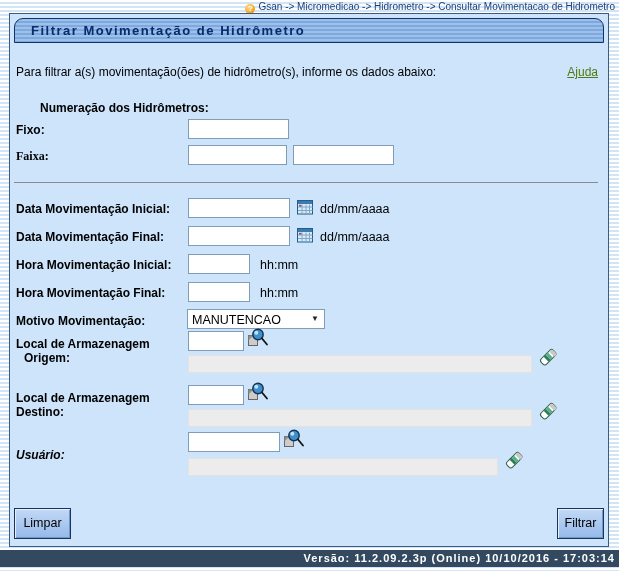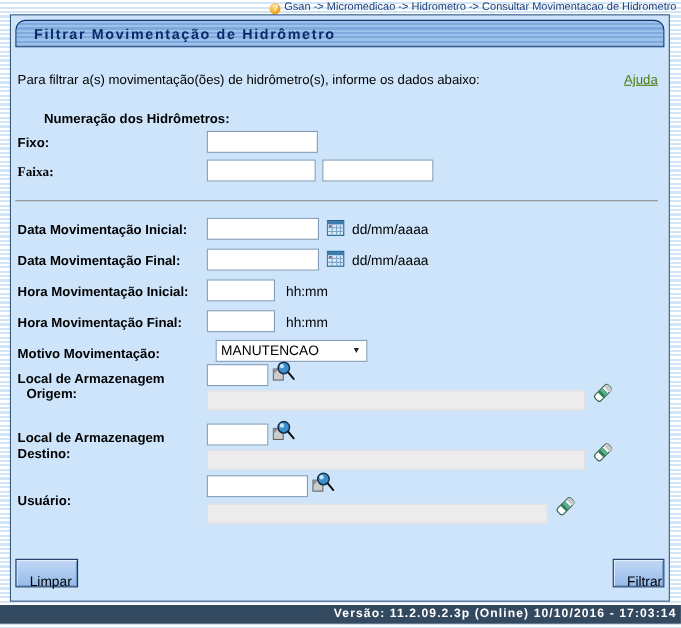--- a/index.html
+++ b/index.html
@@ -46,26 +46,26 @@
   .divider{position:absolute;left:4px;width:584px;height:0;border-top:1px solid #8a8a8a;}
   .readonly-bar{position:absolute;height:18px;background:#ececec;border:1px solid #e2e2e2;box-sizing:border-box;}
   .icon-abs{position:absolute;cursor:pointer;line-height:0;}
   .select-box{
     position:absolute;box-sizing:border-box;height:20px;width:138px;
     border:1px solid #7f9db9;background:#fff;cursor:pointer;
   }
   .select-text{font-size:12.5px;color:#000;line-height:18px;padding-left:4px;display:inline-block;}
   .select-arrow{position:absolute;right:5px;top:5px;font-size:8px;color:#222;line-height:8px;}
   .btn{
-    position:absolute;height:19px;box-sizing:border-box;
+    position:absolute;height:31px;box-sizing:border-box;
     background:linear-gradient(#c3d9f6,#94b9e9);
     border:1px solid #17355e;
     box-shadow:inset 1px 1px 0 #e3effc, inset -1px -1px 0 #6f97c9;
     font-size:12.5px;color:#000;text-align:center;line-height:17px;
-    font-family:"Liberation Sans", sans-serif;cursor:pointer;padding:12px;
+    font-family:"Liberation Sans", sans-serif;cursor:pointer;padding:0;
   }
   .footer-bar{
     position:absolute;left:0;top:550px;width:619px;height:17px;
     background:#334960;color:#fff;font-size:11px;font-weight:bold;
     letter-spacing:1px;text-align:right;line-height:17px;
     box-sizing:border-box;padding-right:4px;
   }
 </style>
 </head>
 <body>
@@ -118,21 +118,21 @@
 
   <div class="lbl" style="left:6px;top:244px;">Hora Movimentação Inicial:</div>
   <input class="inp" style="left: 178px; top: 240px; width: 62px;" value="">
   <div class="hint" style="left:250px;top:244px;">hh:mm</div>
 
   <div class="lbl" style="left:6px;top:272px;">Hora Movimentação Final:</div>
   <input class="inp" style="left: 178px; top: 268px; width: 62px;" value="">
   <div class="hint" style="left:250px;top:272px;">hh:mm</div>
 
   <div class="lbl" style="left:6px;top:300px;">Motivo Movimentação:</div>
-  <div class="select-box" style="left:186px;top:295px;">
+  <div class="select-box" style="left:177px;top:295px;">
     <span class="select-text">MANUTENCAO</span>
     <span class="select-arrow">▼</span>
   </div>
 
   <div class="lbl" style="left:6px;top:323px;">Local de Armazenagem</div>
   <div class="lbl" style="left:14px;top:337px;text-align:right;">Origem:</div>
   <input class="inp" style="left: 178px; top: 317px; width: 56px;" value="">
   <span class="icon-abs" style="left:237px;top:313px;">
     <svg width="22" height="22" viewBox="0 0 22 22">
       <rect x="1.5" y="8.5" width="9" height="10" fill="#cccccc" stroke="#666"></rect>
@@ -171,21 +171,21 @@
     <svg width="22" height="22" viewBox="0 0 22 22">
       <g transform="rotate(-45 11 11)">
         <rect x="2.5" y="7.5" width="17" height="7.5" rx="2.5" fill="#ffffff" stroke="#2e5e48"></rect>
         <rect x="8" y="7.8" width="3" height="6.9" fill="#2e7e5a"></rect>
         <rect x="11" y="7.8" width="3" height="6.9" fill="#58b088"></rect>
         <path d="M15.5 7.8 h2 a2 2 0 0 1 2 2 v3.5 a2 2 0 0 1 -2 2 h-2 z" fill="#c9c9c9"></path>
       </g>
     </svg>
   </span>
 
-  <div class="lbl" style="left:6px;top:434px;">Usuário:</div>
+  <div class="lbl" style="left:6px;top:434px;font-style:italic;">Usuário:</div>
   <input class="inp" style="left: 178px; top: 418px; width: 92px;" value="">
   <span class="icon-abs" style="left:273px;top:414px;">
     <svg width="22" height="22" viewBox="0 0 22 22">
       <rect x="1.5" y="8.5" width="9" height="10" fill="#cccccc" stroke="#666"></rect>
       <polygon points="1.5,8.5 6.5,8.5 1.5,13.5" fill="#8f8f8f"></polygon>
       <circle cx="11" cy="7.5" r="5.2" fill="#3e8fcc" stroke="#16324f" stroke-width="1.4"></circle>
       <circle cx="9.3" cy="5.8" r="2" fill="#bfe2f7"></circle>
       <line x1="15" y1="11.5" x2="20" y2="17.5" stroke="#111" stroke-width="1.8" stroke-linecap="round"></line>
     </svg>
   </span>

